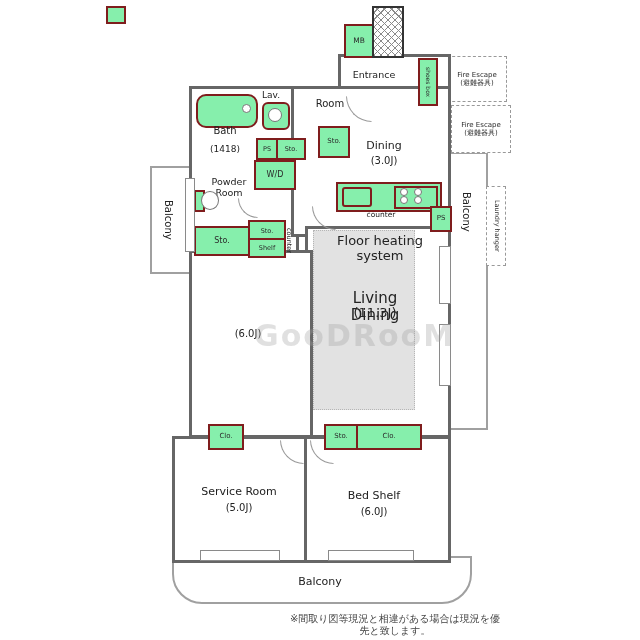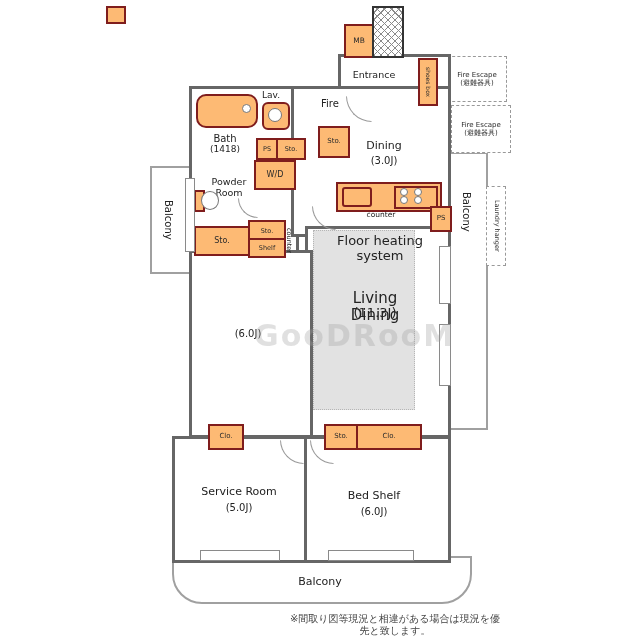--- a/index.html
+++ b/index.html
@@ -1,21 +1,21 @@
 <!DOCTYPE html>
 <html><head>
 <meta charset="utf-8">
 <style>
   html,body{margin:0;padding:0}
   body{width:640px;height:640px;position:relative;background:#fff;
        font-family:"DejaVu Sans","Liberation Sans",sans-serif;color:#2b2b2b;overflow:hidden}
   .a{position:absolute}
   .wall2{position:absolute;background:#fff;border:3px solid #666}
   
-  .box{position:absolute;background:#fdba74;border:2px solid #7f1d1d;
+  .box{position:absolute;background:#86efac;border:2px solid #7f1d1d;
        display:flex;align-items:center;justify-content:center;text-align:center;line-height:1.05}
   .box2{border-width:2px}
   
   .balc{position:absolute;background:#fff;border:2px solid #a0a0a0}
   .dash{position:absolute;background:#fff;border:1px dashed #999;
         display:flex;flex-direction:column;align-items:center;justify-content:center;text-align:center;line-height:1.2}
   .lbl{position:absolute;text-align:center;line-height:1.15;color:#222}
   .v{writing-mode:vertical-rl}
   .hatch{background:
      repeating-linear-gradient(45deg,#8a8a8a 0 1px,rgba(0,0,0,0) 1px 5px),
@@ -69,21 +69,21 @@
   <div class="box box2" style="left:344px;top:24px;width:26px;height:30px;font-size:7.5px">
     <span>MB</span>
   </div>
   <div class="box hatch" style="left:372px;top:6px;width:28px;height:48px;border:2px solid #333"></div>
   <div class="box" style="left:418px;top:58px;width:16px;height:44px">
     <span class="v" style="font-size:6px">shoes box</span>
   </div>
   <div class="lbl" style="left:342px;top:70px;width:64px;font-size:9.5px">Entrance</div>
   <div class="arc" style="left:346px;top:96px;width:24px;height:24px"></div>
 
-  <div class="lbl" style="left:310px;top:98px;width:40px;font-size:10px">Fire</div>
+  <div class="lbl" style="left:310px;top:98px;width:40px;font-size:10px">Room</div>
   <div class="box" style="left:318px;top:126px;width:28px;height:28px;font-size:7px">
     <span>Sto.</span>
   </div>
   <div class="arc" style="left:312px;top:206px;width:22px;height:22px"></div>
 
   <div class="lbl" style="left:352px;top:140px;width:64px;font-size:11px">Dining</div>
   <div class="lbl" style="left:358px;top:155px;width:52px;font-size:10px">(3.0J)</div>
   <div class="box box2" style="left:336px;top:182px;width:102px;height:26px"></div>
   <div class="box" style="left:342px;top:187px;width:26px;height:16px;border-radius:3px"></div>
   <div class="box" style="left:394px;top:186px;width:40px;height:19px"></div>
@@ -91,21 +91,21 @@
   <div class="circ" style="left:414px;top:188px;width:6px;height:6px"></div>
   <div class="circ" style="left:400px;top:196px;width:6px;height:6px"></div>
   <div class="circ" style="left:414px;top:196px;width:6px;height:6px"></div>
   <div class="lbl" style="left:356px;top:211px;width:50px;font-size:7.5px">counter</div>
   <div class="box" style="left:430px;top:206px;width:18px;height:22px;font-size:7px">
     <span>PS</span>
   </div>
 
   <div class="box" style="left:196px;top:94px;width:58px;height:30px;border-radius:10px"></div>
   <div class="circ" style="left:242px;top:104px;width:7px;height:7px"></div>
-  <div class="lbl" style="left:196px;top:133px;width:58px;font-size:10px">Bath</div>
+  <div class="lbl" style="left:196px;top:125px;width:58px;font-size:10px">Bath</div>
   <div class="lbl" style="left:196px;top:144px;width:58px;font-size:9px">(1418)</div>
 
   <div class="lbl" style="left:254px;top:90px;width:34px;font-size:9px">Lav.</div>
   <div class="box" style="left:262px;top:102px;width:24px;height:24px;border-radius:6px"></div>
   <div class="circ" style="left:268px;top:108px;width:12px;height:12px"></div>
 
   <div class="box" style="left:256px;top:138px;width:18px;height:18px;font-size:6.5px">
     <span>PS</span>
   </div>
   <div class="box" style="left:276px;top:138px;width:26px;height:18px;font-size:6.5px">

